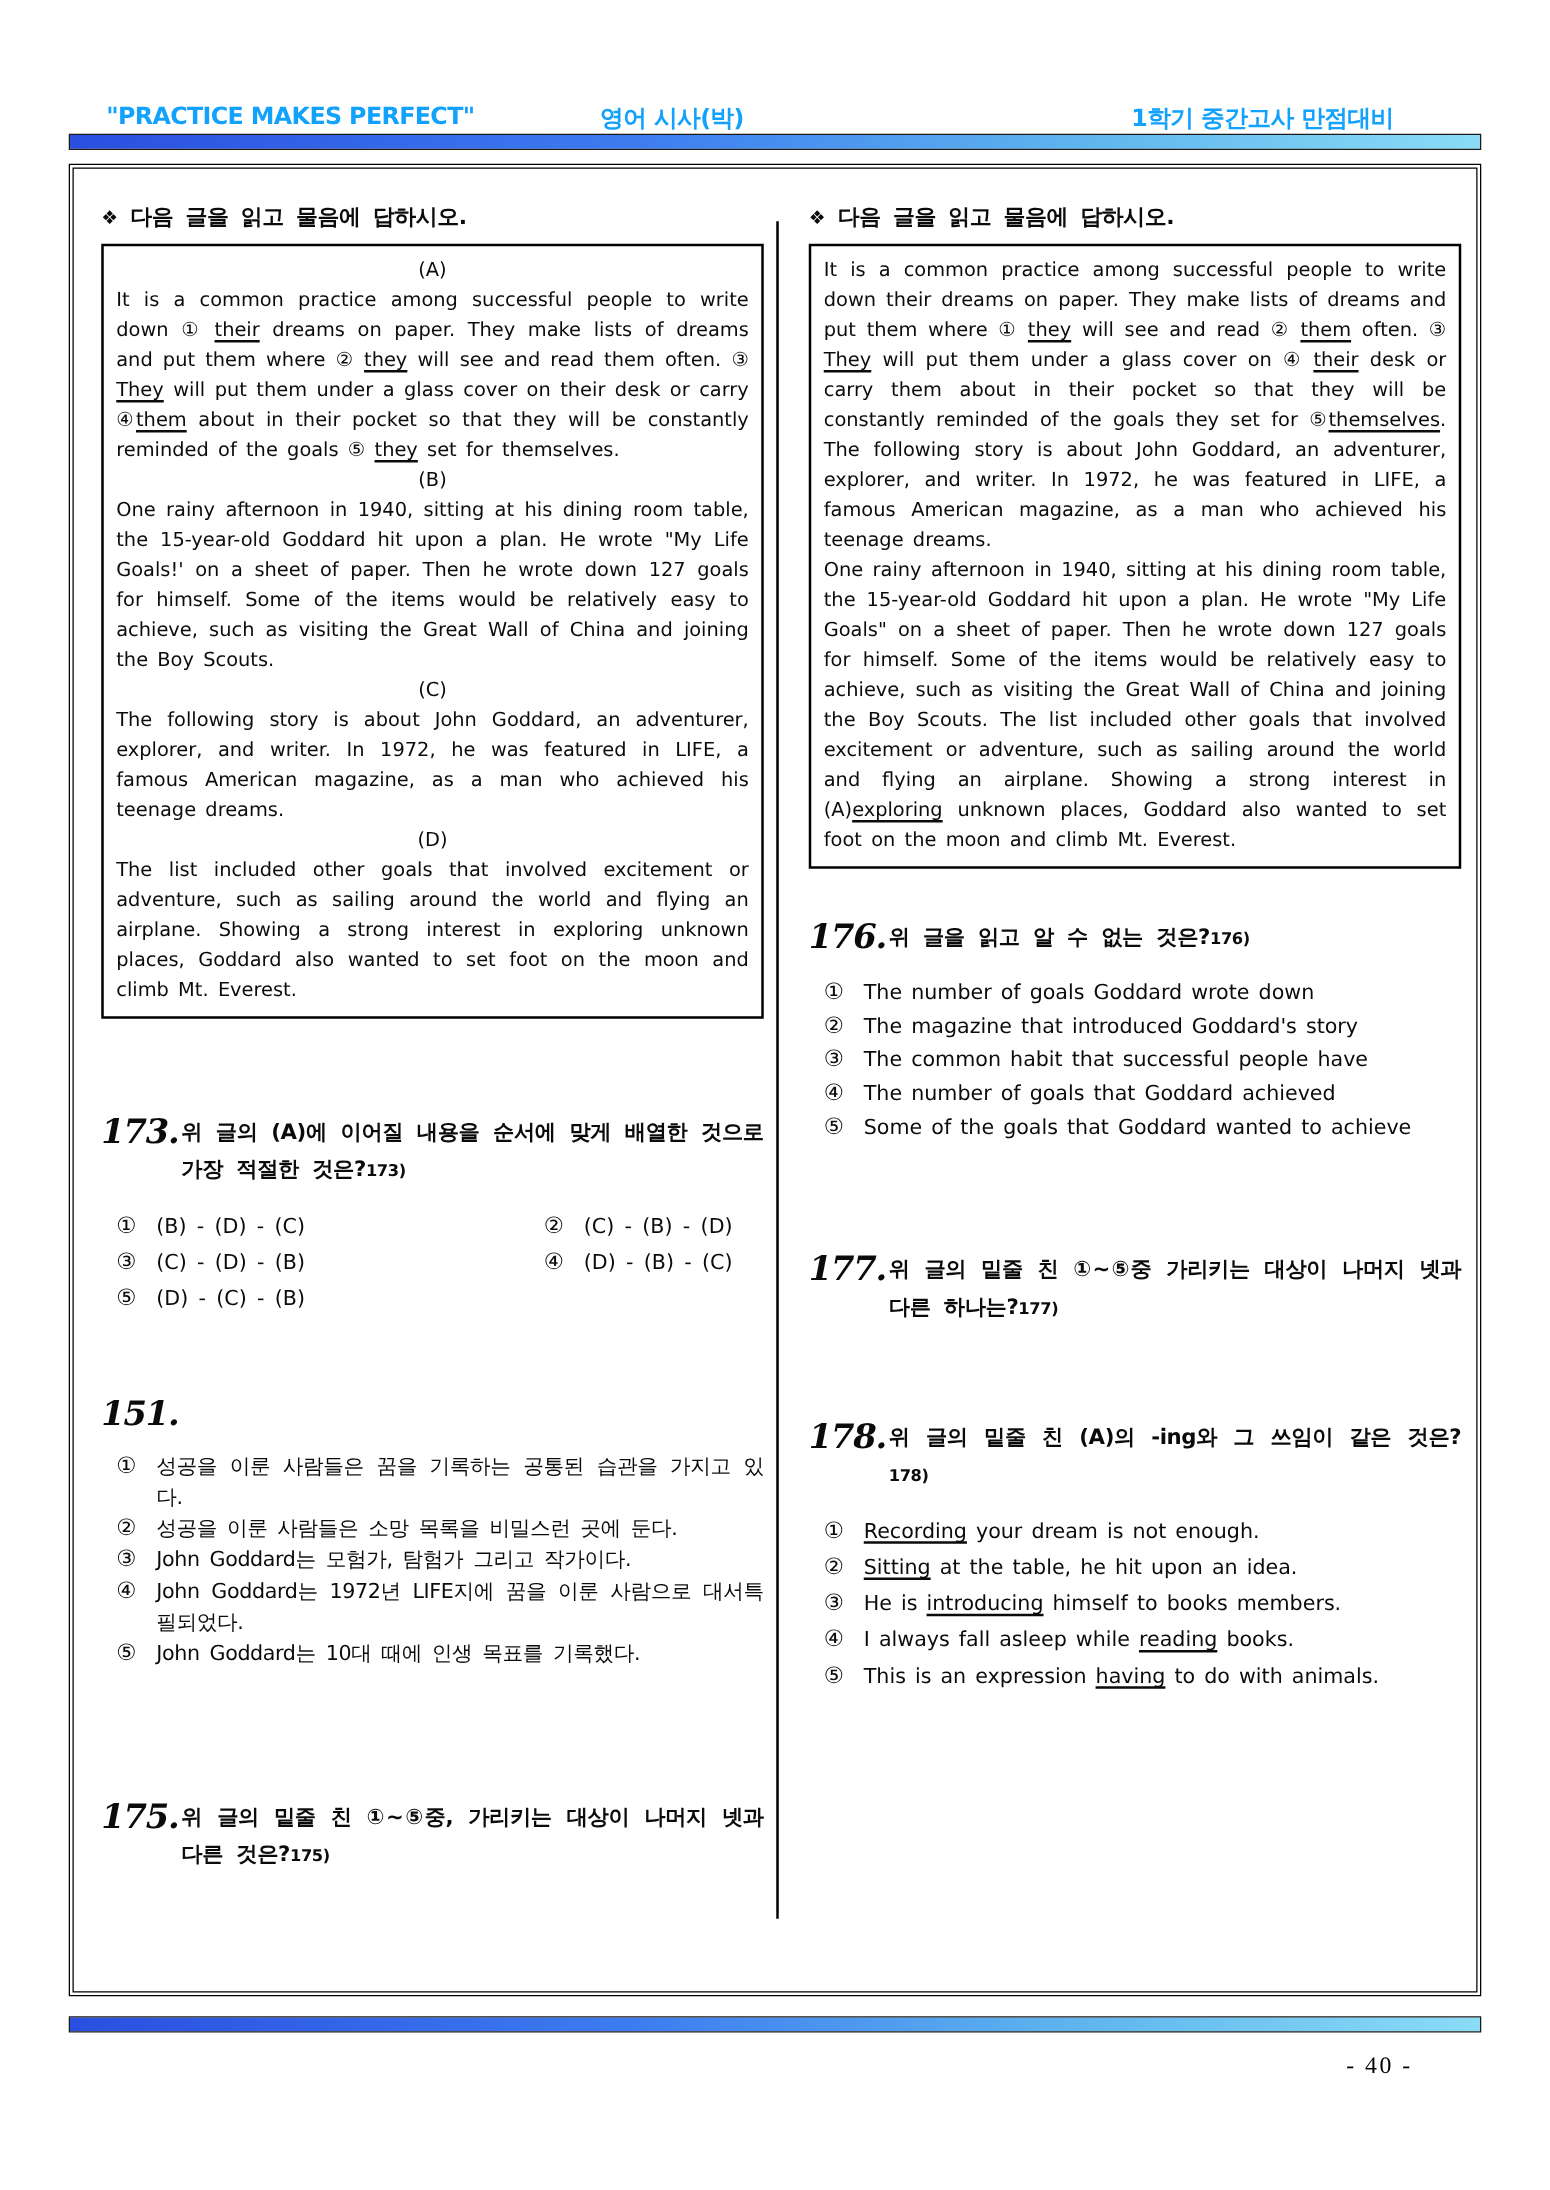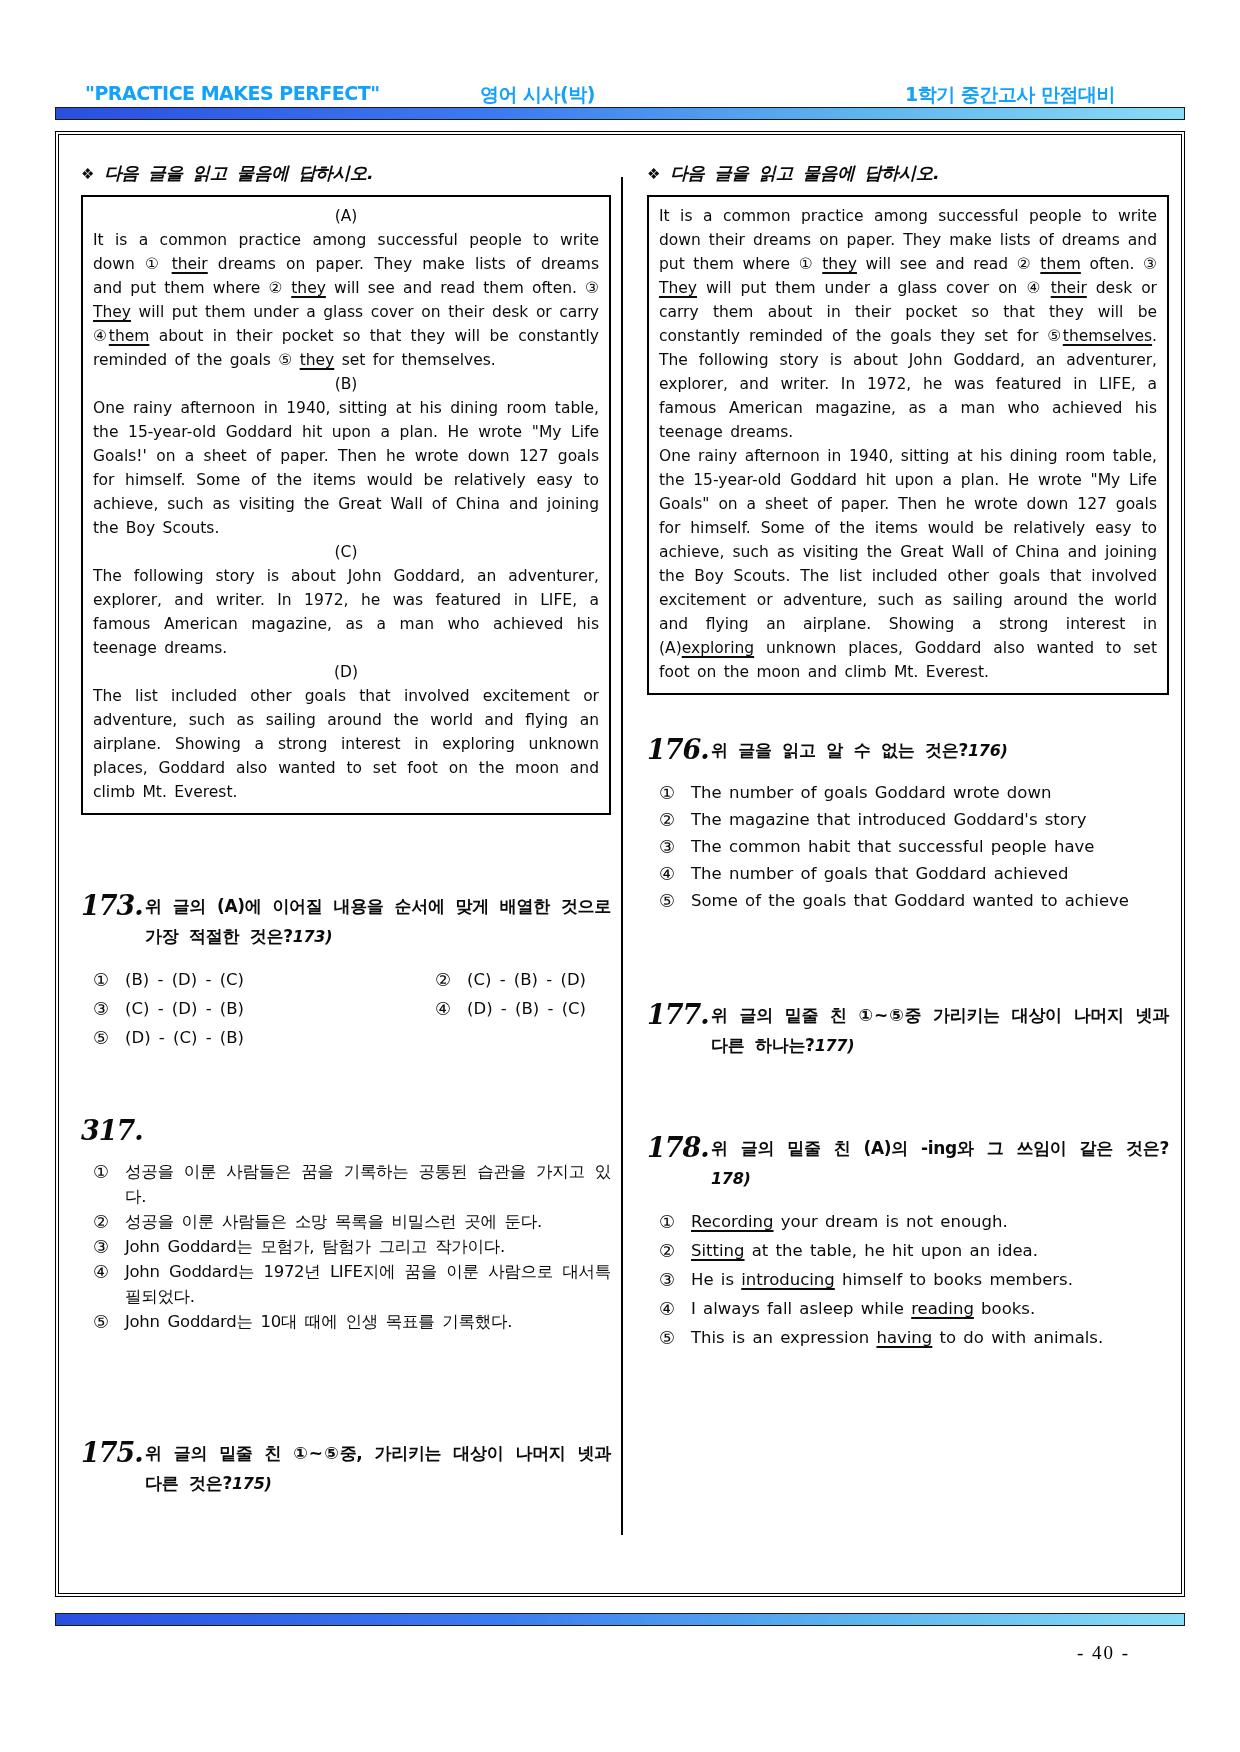--- a/index.html
+++ b/index.html
@@ -19,34 +19,34 @@
   .bar-top { top:107px; }
   .bar-bottom { top:1613px; }
   
   .frame { position:absolute; left:55px; top:131px; width:1130px; height:1466px;
            border:4px double #000; background:#fff; }
   .col { position:absolute; top:26px; }
   .col-left  { left:22px;  width:530px; }
   .col-right { left:588px; width:522px; }
   .vdivider { position:absolute; left:562px; top:42px; width:2px; height:1358px; background:#000; }
   
-  .instruction { font-size:17.5px; font-weight:bold; letter-spacing:-0.3px; word-spacing:4px;font-style:italic; }
+  .instruction { font-size:17.5px; font-weight:bold; letter-spacing:-0.3px; word-spacing:4px; }
   .instruction .bullet { font-size:15px; margin-right:10px; }
   
   .passage-box { margin-top:10px; border:2px solid #000; padding:7px 10px 9px 10px;
                  font-size:15.5px; line-height:24px; text-align:justify; word-spacing:2.5px; }
   .p-label { text-align:center; word-spacing:0; }
   .p-text u { text-underline-offset:3px; text-decoration-thickness:1.5px; }
   
   .q-head { display:flex; align-items:flex-start; }
   .q-num { flex:0 0 64px; font-family:"DejaVu Serif", serif; font-style:italic; font-weight:700;
            font-size:27px; line-height:30px; letter-spacing:-1px; }
   .q-text { flex:1; font-size:17px; font-weight:bold; line-height:30px; text-align:justify;
             word-spacing:5px; letter-spacing:-0.3px; }
-  .q-ref { font-size:16px; font-weight:bold;font-style:italic; }
+  .q-ref { font-size:13px; font-weight:bold; }
   .options { margin-top:13px; }
   .opt { display:flex; align-items:flex-start; }
   .opt-num { flex:0 0 32px; font-size:18px; }
   .opt-text { flex:1; }
   .opt-text u { text-underline-offset:3px; text-decoration-thickness:1.5px; }
   .grid-2 { display:grid; grid-template-columns:342px 1fr; margin-left:12px; }
   .grid-2 .opt { line-height:29px; font-size:16.5px; word-spacing:3px; }
   .opts-ko { margin-left:12px; }
   .opts-ko .opt { line-height:25px; font-size:16.5px; text-align:justify; word-spacing:3px; letter-spacing:-0.3px; }
   .opts-en { margin-left:12px; }
@@ -117,21 +117,21 @@
             </div>
           <div class="opt">
               <span class="opt-num">⑤</span>
               <span class="opt-text">(D) - (C) - (B)</span>
             </div>
         </div>
       </div>
 
       <div class="question q174">
         <div class="q-head">
-          <span class="q-num">317.</span>
+          <span class="q-num">151.</span>
         </div>
         <div class="options opts-ko">
           <div class="opt">
               <span class="opt-num">①</span>
               <span class="opt-text">성공을 이룬 사람들은 꿈을 기록하는 공통된 습관을 가지고 있다.</span>
             </div>
           <div class="opt">
               <span class="opt-num">②</span>
               <span class="opt-text">성공을 이룬 사람들은 소망 목록을 비밀스런 곳에 둔다.</span>
             </div>

